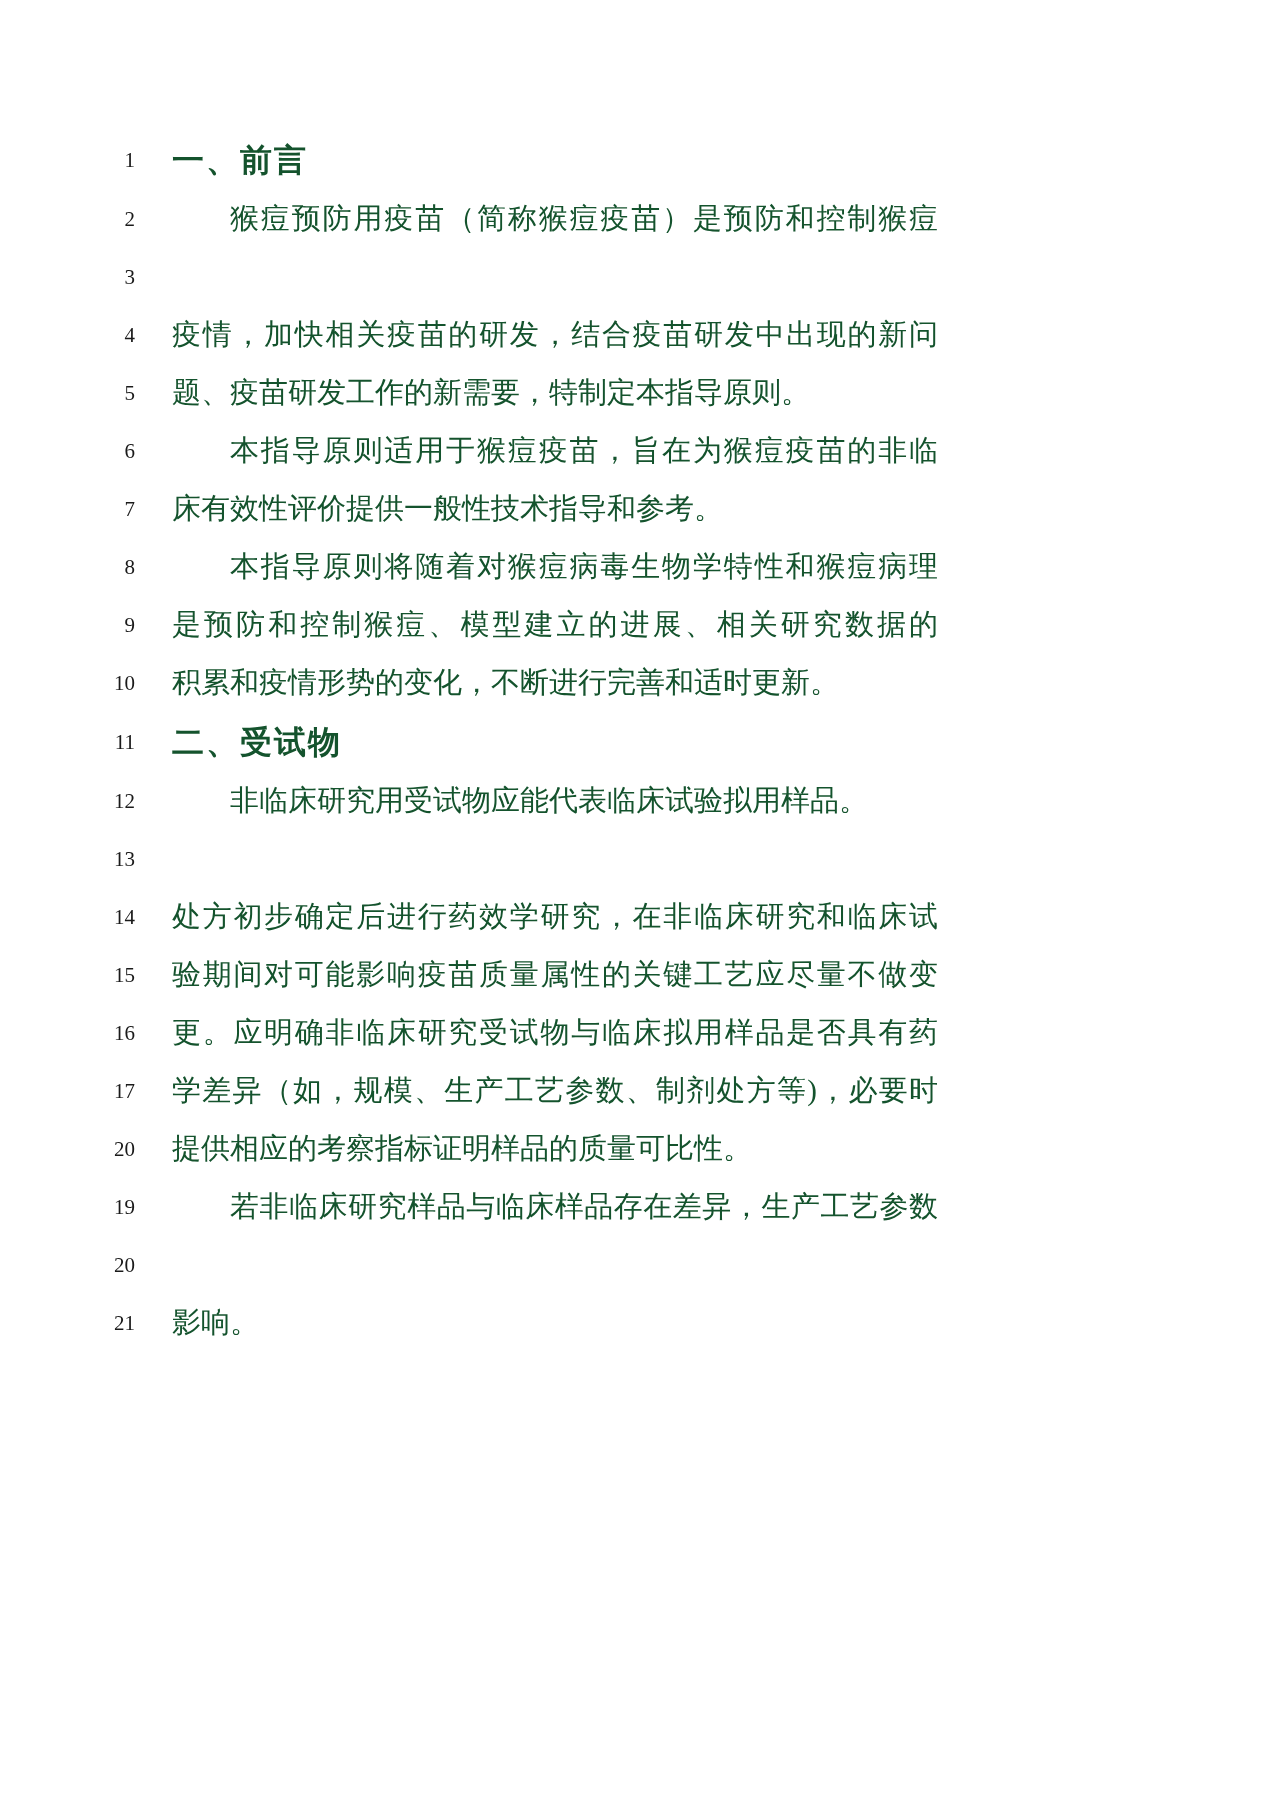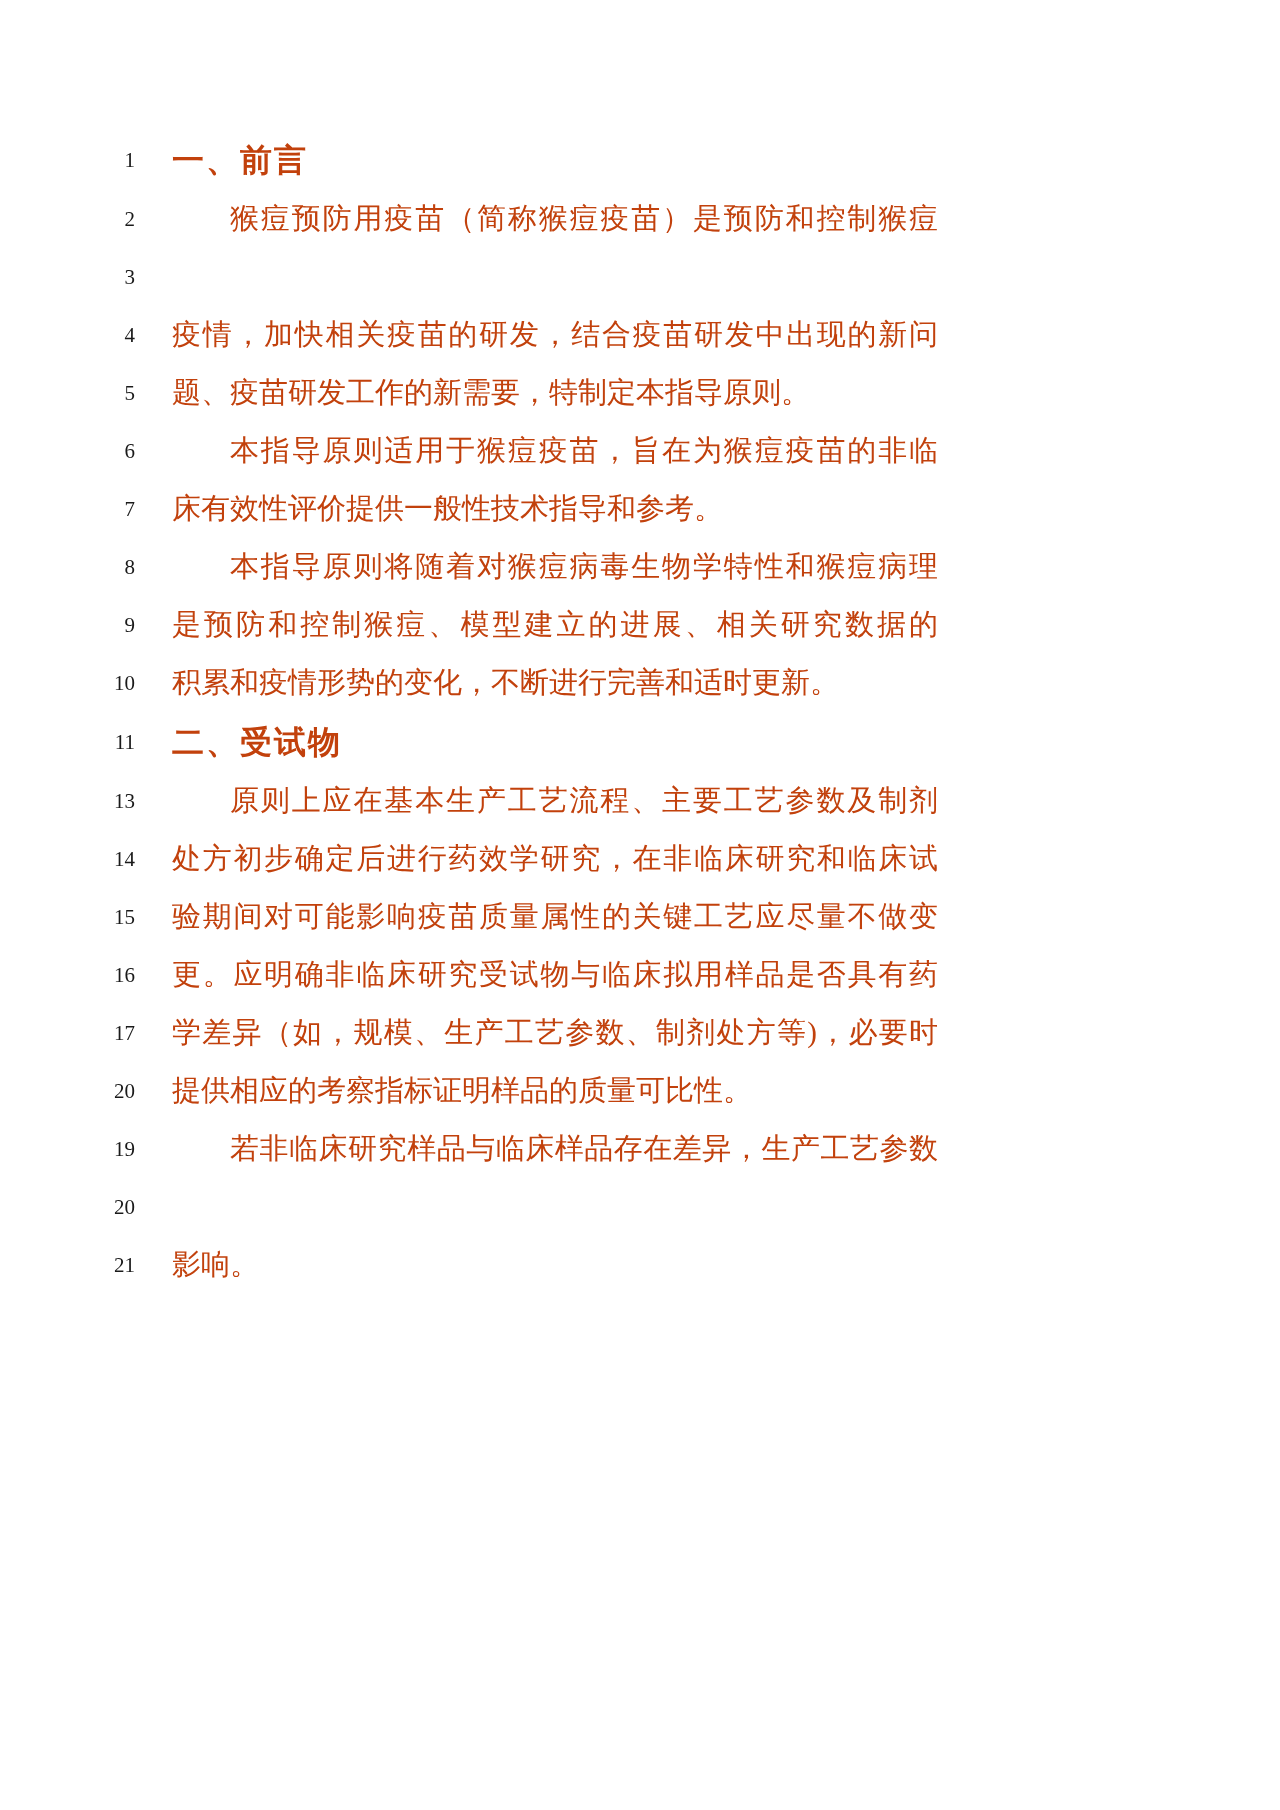--- a/index.html
+++ b/index.html
@@ -31,21 +31,21 @@
     font-size: 21px;
     color: #1a1a1a;
     font-family: "Liberation Serif", "DejaVu Serif", serif;
   }
   .line-text {
     flex: none;
     margin-left: 37px;
     width: 766px;
     font-size: 29px;
     line-height: 1.15;
-    color: #c2410c;
+    color: #14532d;
     font-family: "Liberation Serif", "DejaVu Serif", serif;
   }
   .line-text.justify {
     text-align: justify;
     text-align-last: justify;
   }
   .line-text.indent {
     text-indent: 58px;
   }
   .line-text.heading {
@@ -108,24 +108,27 @@
   <div class="line">
     <span class="line-num">10</span>
     <span class="line-text">积累和疫情形势的变化，不断进行完善和适时更新。</span>
   </div>
 
   <div class="line heading-row">
     <span class="line-num">11</span>
     <span class="line-text heading">二、受试物</span>
   </div>
 
+  <div class="line">
+    <span class="line-num">12</span>
+    <span class="line-text indent">非临床研究用受试物应能代表临床试验拟用样品。</span>
+  </div>
 
   <div class="line">
     <span class="line-num">13</span>
-    <span class="line-text indent justify">原则上应在基本生产工艺流程、主要工艺参数及制剂</span>
   </div>
 
   <div class="line">
     <span class="line-num">14</span>
     <span class="line-text justify">处方初步确定后进行药效学研究，在非临床研究和临床试</span>
   </div>
 
   <div class="line">
     <span class="line-num">15</span>
     <span class="line-text justify">验期间对可能影响疫苗质量属性的关键工艺应尽量不做变</span>

